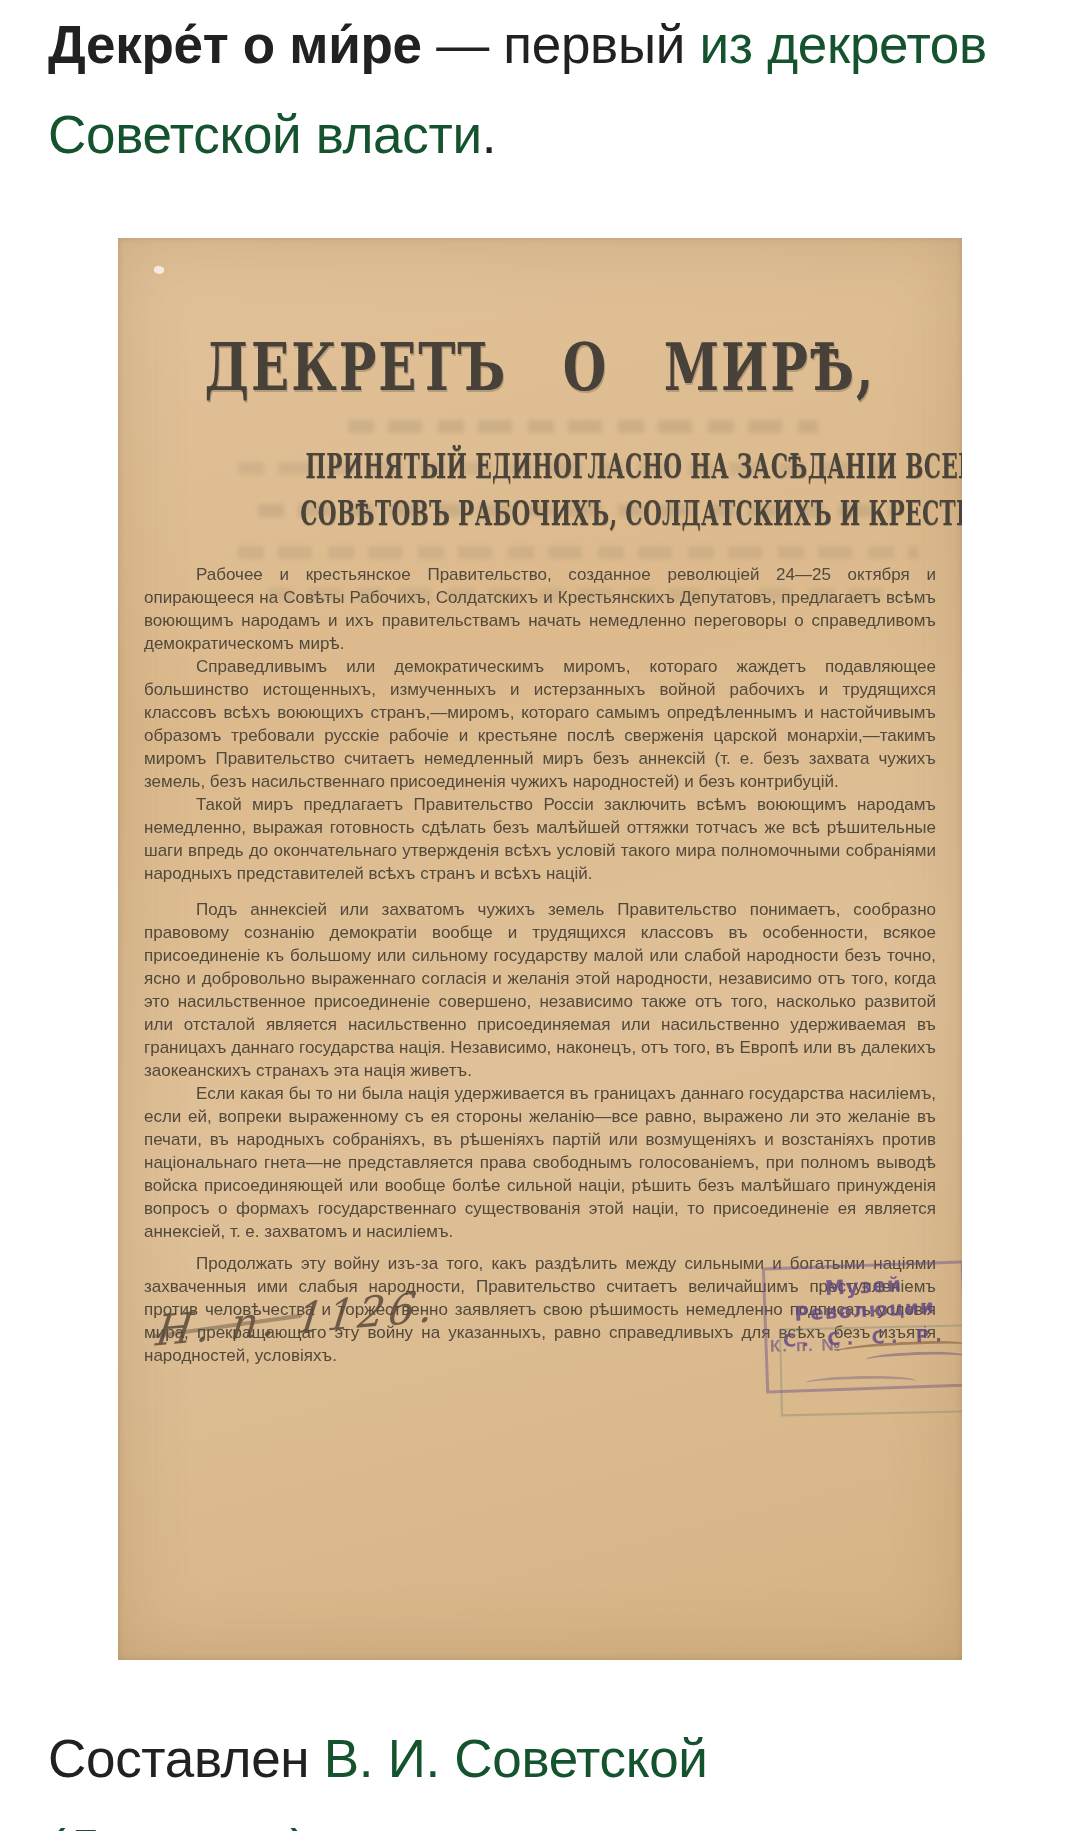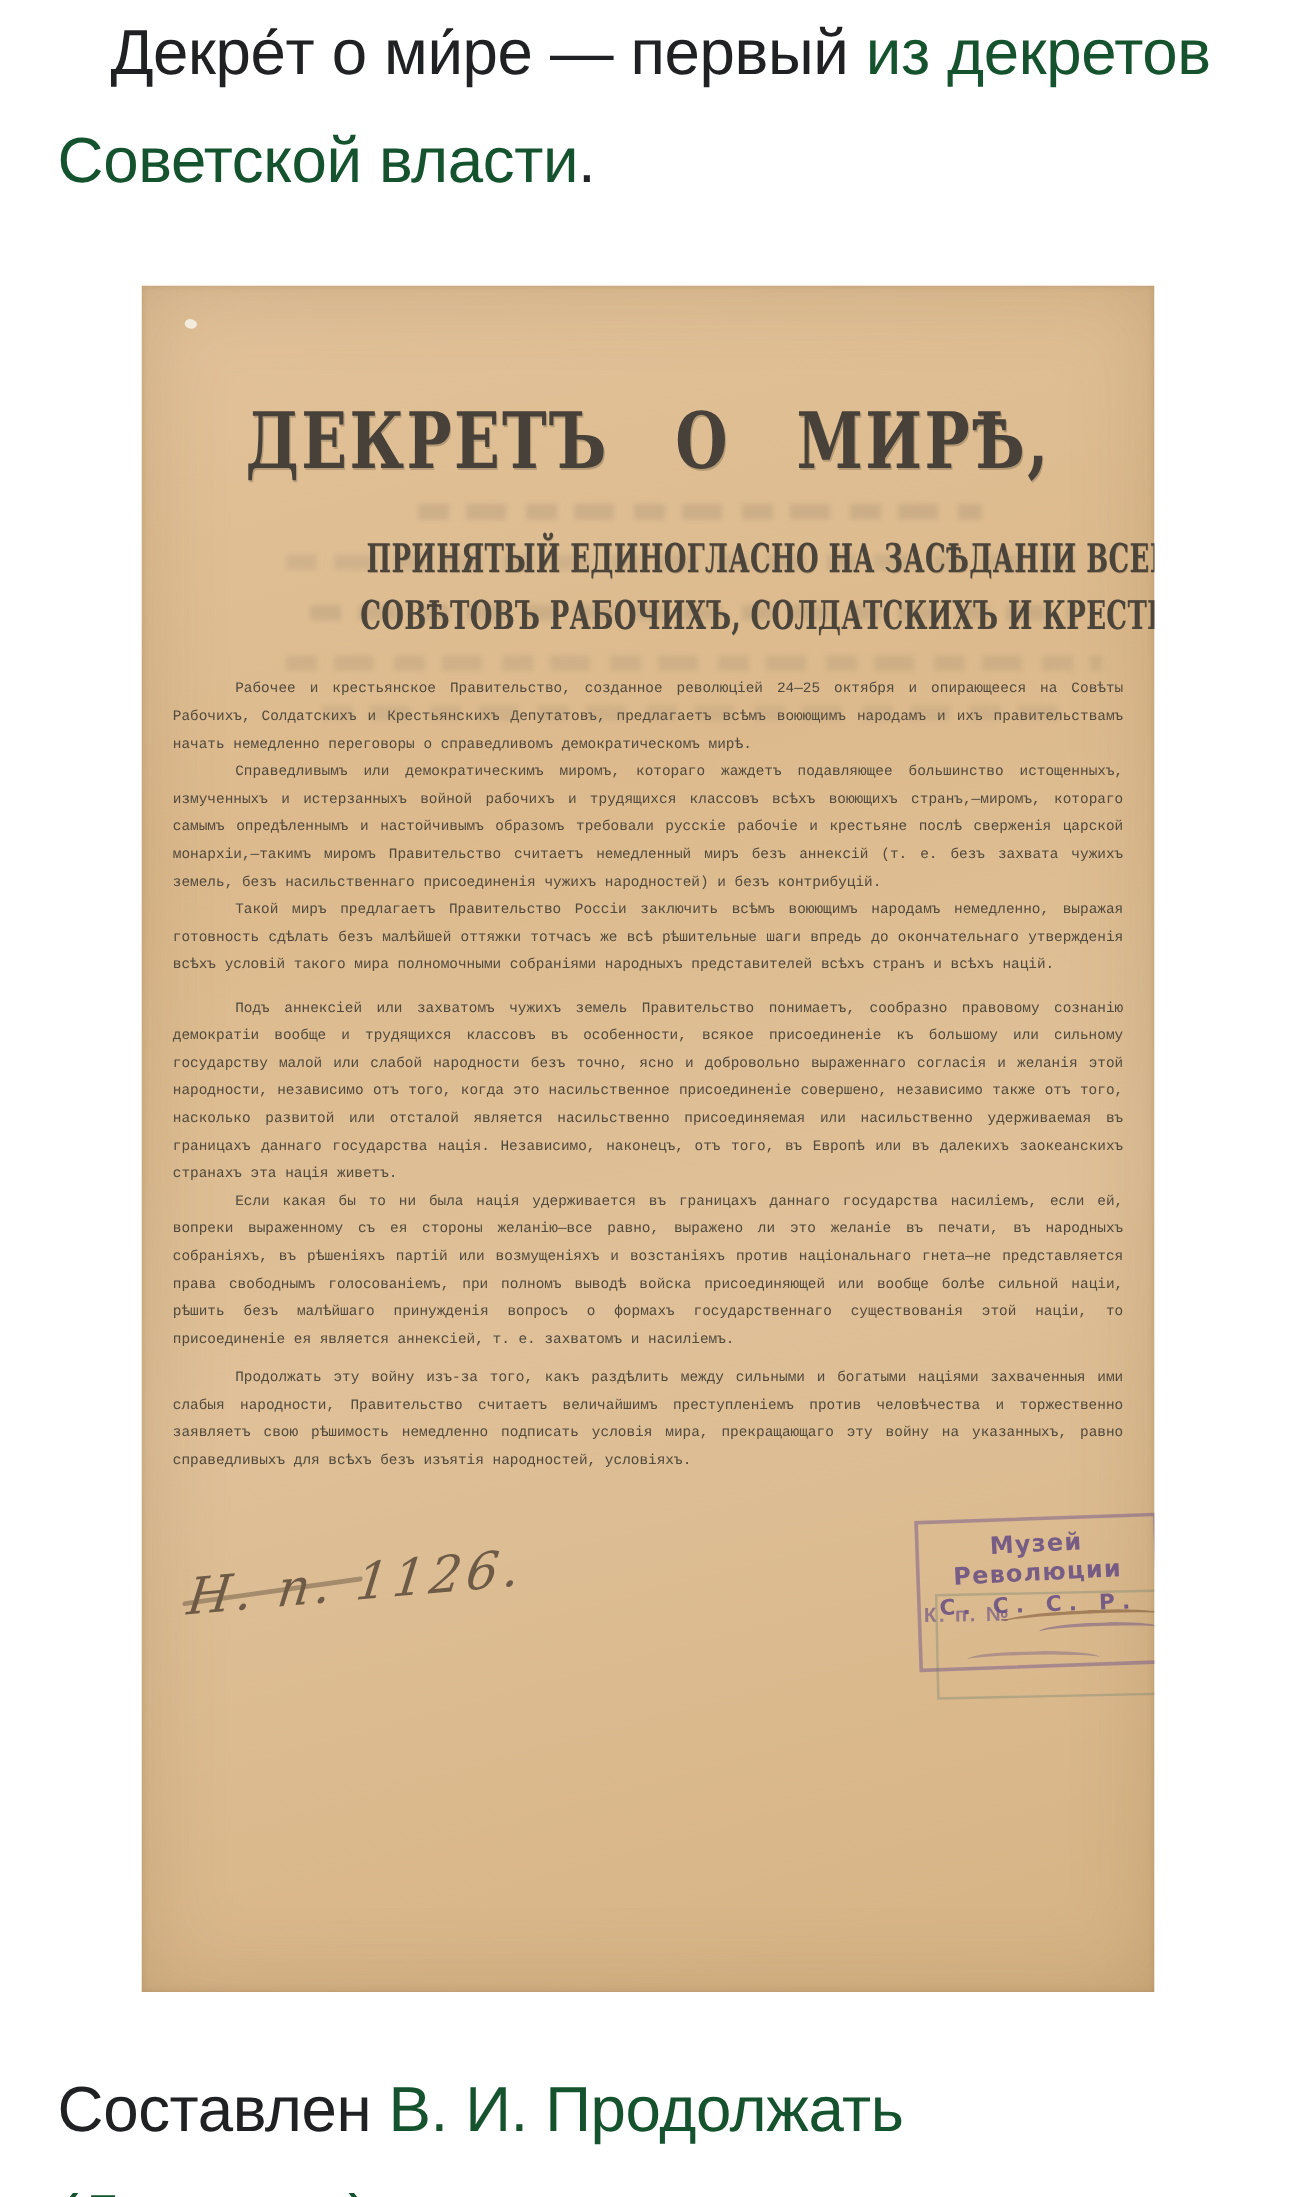--- a/index.html
+++ b/index.html
@@ -9,21 +9,21 @@
     font-family:"Liberation Sans","DejaVu Sans",sans-serif;
   }
   
   .para{padding:0 20px 0 48px;}
   .text-line{
     height:90px;line-height:90px;white-space:nowrap;
     font-size:53px;letter-spacing:-0.3px;
     transform-origin:0 50%;
   }
   .seg{display:inline;}
-  .seg-bold{font-weight:normal;margin-left:44px;}
+  .seg-bold{font-weight:bold;}
   .seg-link{color:#14532d;text-decoration:none;cursor:pointer;}
   .seg-abbr{border-bottom:5px dotted #3a3c3e;padding-bottom:1px;cursor:help;}
   .intro{padding-top:0;}
   .outro{margin-top:54px;}
 
   
   .figure{
     width:844px;height:1422px;margin:58px auto 0;position:relative;overflow:hidden;
     background:linear-gradient(165deg,#e2c29a 0%,#dcba8d 30%,#dfc098 58%,#d6b384 100%);
     box-shadow:inset 0 0 70px rgba(125,92,48,0.22), inset 0 0 6px rgba(120,90,50,0.25);
@@ -49,22 +49,22 @@
   .subtitle-line{text-align:center;height:47px;line-height:47px;}
   .subtitle-line>span{
     display:inline-block;white-space:nowrap;
     font-family:"DejaVu Serif","Liberation Serif",serif;font-weight:bold;
     font-size:30px;letter-spacing:0.5px;color:#4b443a;
     transform:scale(0.72,1.1);transform-origin:50% 50%;
     text-shadow:0.5px 0.5px 0 rgba(60,50,35,0.3);
   }
   .doc-body{
     margin:26px 26px 0 26px;
-    font-family:Liberation Mono, monospace;
-    font-size:12px;line-height:23px;text-align:justify;color:#51493c;
+    font-family:Liberation Sans, sans-serif;
+    font-size:17px;line-height:23px;text-align:justify;color:#51493c;
   }
   .doc-para{margin:0;text-indent:52px;}
   .doc-para:nth-of-type(4){margin-top:13px;}
   .doc-para:nth-of-type(6){margin-top:9px;}
 
   .handwriting{
     position:absolute;left:38px;top:1056px;
     font-family:"DejaVu Serif","Liberation Serif",serif;font-style:italic;
     font-size:42px;letter-spacing:4px;color:#5a4a3a;
     transform:rotate(-5deg) skewX(-12deg);opacity:0.85;
@@ -136,17 +136,17 @@
     </div>
     <div class="stamp-inner"></div>
     <div class="stamp-line3">К. п. №</div>
     <div class="scribble s1"></div>
     <div class="scribble s2"></div>
     <div class="scribble s3"></div>
   </div>
 </div>
 
 <div class="para outro">
-    <div class="text-line"><span class="seg seg-plain">Составлен </span><a class="seg seg-link" href="#">В. И. Продолжать</a></div>
+    <div class="text-line"><span class="seg seg-plain">Составлен </span><a class="seg seg-link" href="#">В. И. Советской</a></div>
     <div class="text-line"><a class="seg seg-link" href="#">(Лениным)</a><span class="seg seg-plain"> и единогласно принят</span></div>
     <div class="text-line"><span class="seg seg-abbr">26 октября</span><span class="seg seg-plain"> (</span><a class="seg seg-link" href="#">8 ноября</a><span class="seg seg-plain">) </span><a class="seg seg-link" href="#">1917</a><span class="seg seg-plain"> на </span><a class="seg seg-link" href="#">Втором</a></div>
     <div class="text-line"><a class="seg seg-link" href="#">съезде Советов рабочих,</a></div>
   </div>
 
 </body></html>

